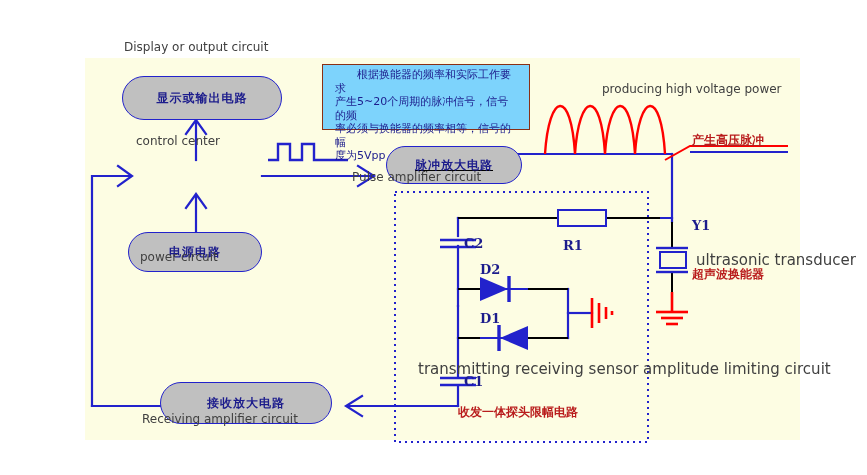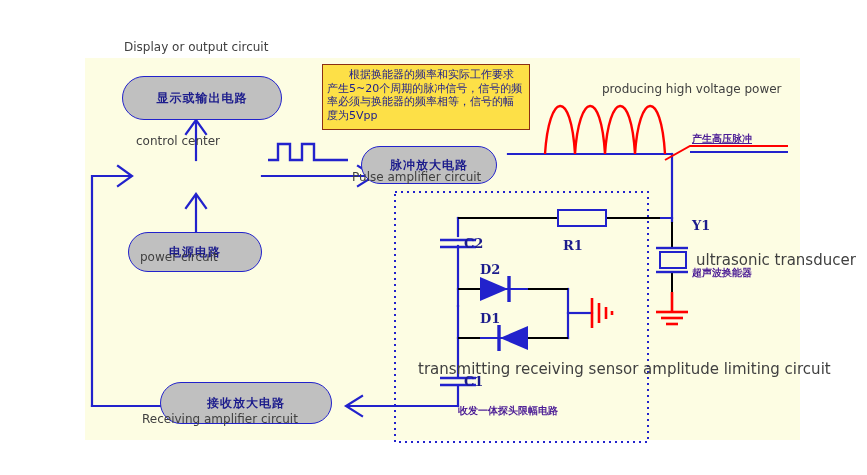--- a/index.html
+++ b/index.html
@@ -2,32 +2,32 @@
 <html><head>
 <meta charset="utf-8">
 <style>
   html,body{margin:0;padding:0;background:#ffffff;}
   body{width:867px;height:475px;position:relative;overflow:hidden;
        font-family:"Liberation Sans","DejaVu Sans",sans-serif;}
   #canvas{position:absolute;left:0;top:0;width:867px;height:475px;}
   .bg{position:absolute;left:85px;top:58px;width:715px;height:382px;background:#fdfde3;}
   .lbl{position:absolute;white-space:nowrap;}
   .en{color:#404040;font-size:12px;font-family:"DejaVu Sans",sans-serif;}
-  .cn{color:#4c1d95;font-size:10px;font-family:"DejaVu Sans",sans-serif;font-weight:bold;}
+  .cn{color:#b91c1c;font-size:12px;font-family:"DejaVu Sans",sans-serif;font-weight:bold;}
   .ref{color:#1c1c8c;font-size:13px;font-family:"DejaVu Serif",serif;font-weight:bold;}
   .ellipse{position:absolute;background:#c0c0c0;border:1.5px solid #2222cc;
            border-radius:999px;display:flex;align-items:center;justify-content:center;}
   .ellipse span{color:#1c1c8c;font-size:12px;font-weight:bold;
                 font-family:"DejaVu Sans",sans-serif;letter-spacing:1px;}
   .ctrlbox{position:absolute;background:#fbf8d0;border:1.5px solid #7a5c10;
            display:flex;align-items:center;justify-content:center;}
   .ctrlbox span{color:#000066;font-size:21px;font-family:"DejaVu Sans",sans-serif;
                 letter-spacing:2px;}
-  .notebox{position:absolute;background:#fde047;border:1.5px solid #8b2f14;
-           padding:3px 4px;box-sizing:border-box;}
+  .notebox{position:absolute;background:#7dd3fc;border:1.5px solid #8b2f14;
+           padding:3px 12px;box-sizing:border-box;}
   .notebox p{margin:0;color:#1c1c8c;font-size:11px;line-height:13.5px;
              font-family:"DejaVu Sans",sans-serif;}
   .notebox p.first{text-indent:22px;}
   svg{position:absolute;left:0;top:0;}
   .u{text-decoration:underline;}
 </style>
 </head>
 <body>
 
 <div id="canvas">
@@ -140,21 +140,21 @@
   </div>
   <div class="lbl en" style="left:124px;top:40px;">Display or output circuit</div>
 
   <div class="lbl en" style="left:136px;top:134px;">control center</div>
 
   <div class="ellipse" style="left:128px;top:232px;width:132px;height:38px;">
     <span>电源电路</span>
   </div>
   <div class="lbl en" style="left:140px;top:250px;">power circuit</div>
 
-  <div class="ellipse" style="left:361px;top:146px;width:134px;height:36px;">
+  <div class="ellipse" style="left:386px;top:146px;width:134px;height:36px;text-decoration:underline;">
     <span>脉冲放大电路</span>
   </div>
   <div class="lbl en" style="left:352px;top:170px;">Pulse amplifier circuit</div>
 
   <div class="ellipse" style="left:160px;top:382px;width:170px;height:40px;">
     <span>接收放大电路</span>
   </div>
   <div class="lbl en" style="left:142px;top:412px;">Receiving amplifier circuit</div>
 
   <div class="notebox" style="left:322px;top:64px;width:208px;height:66px;">

